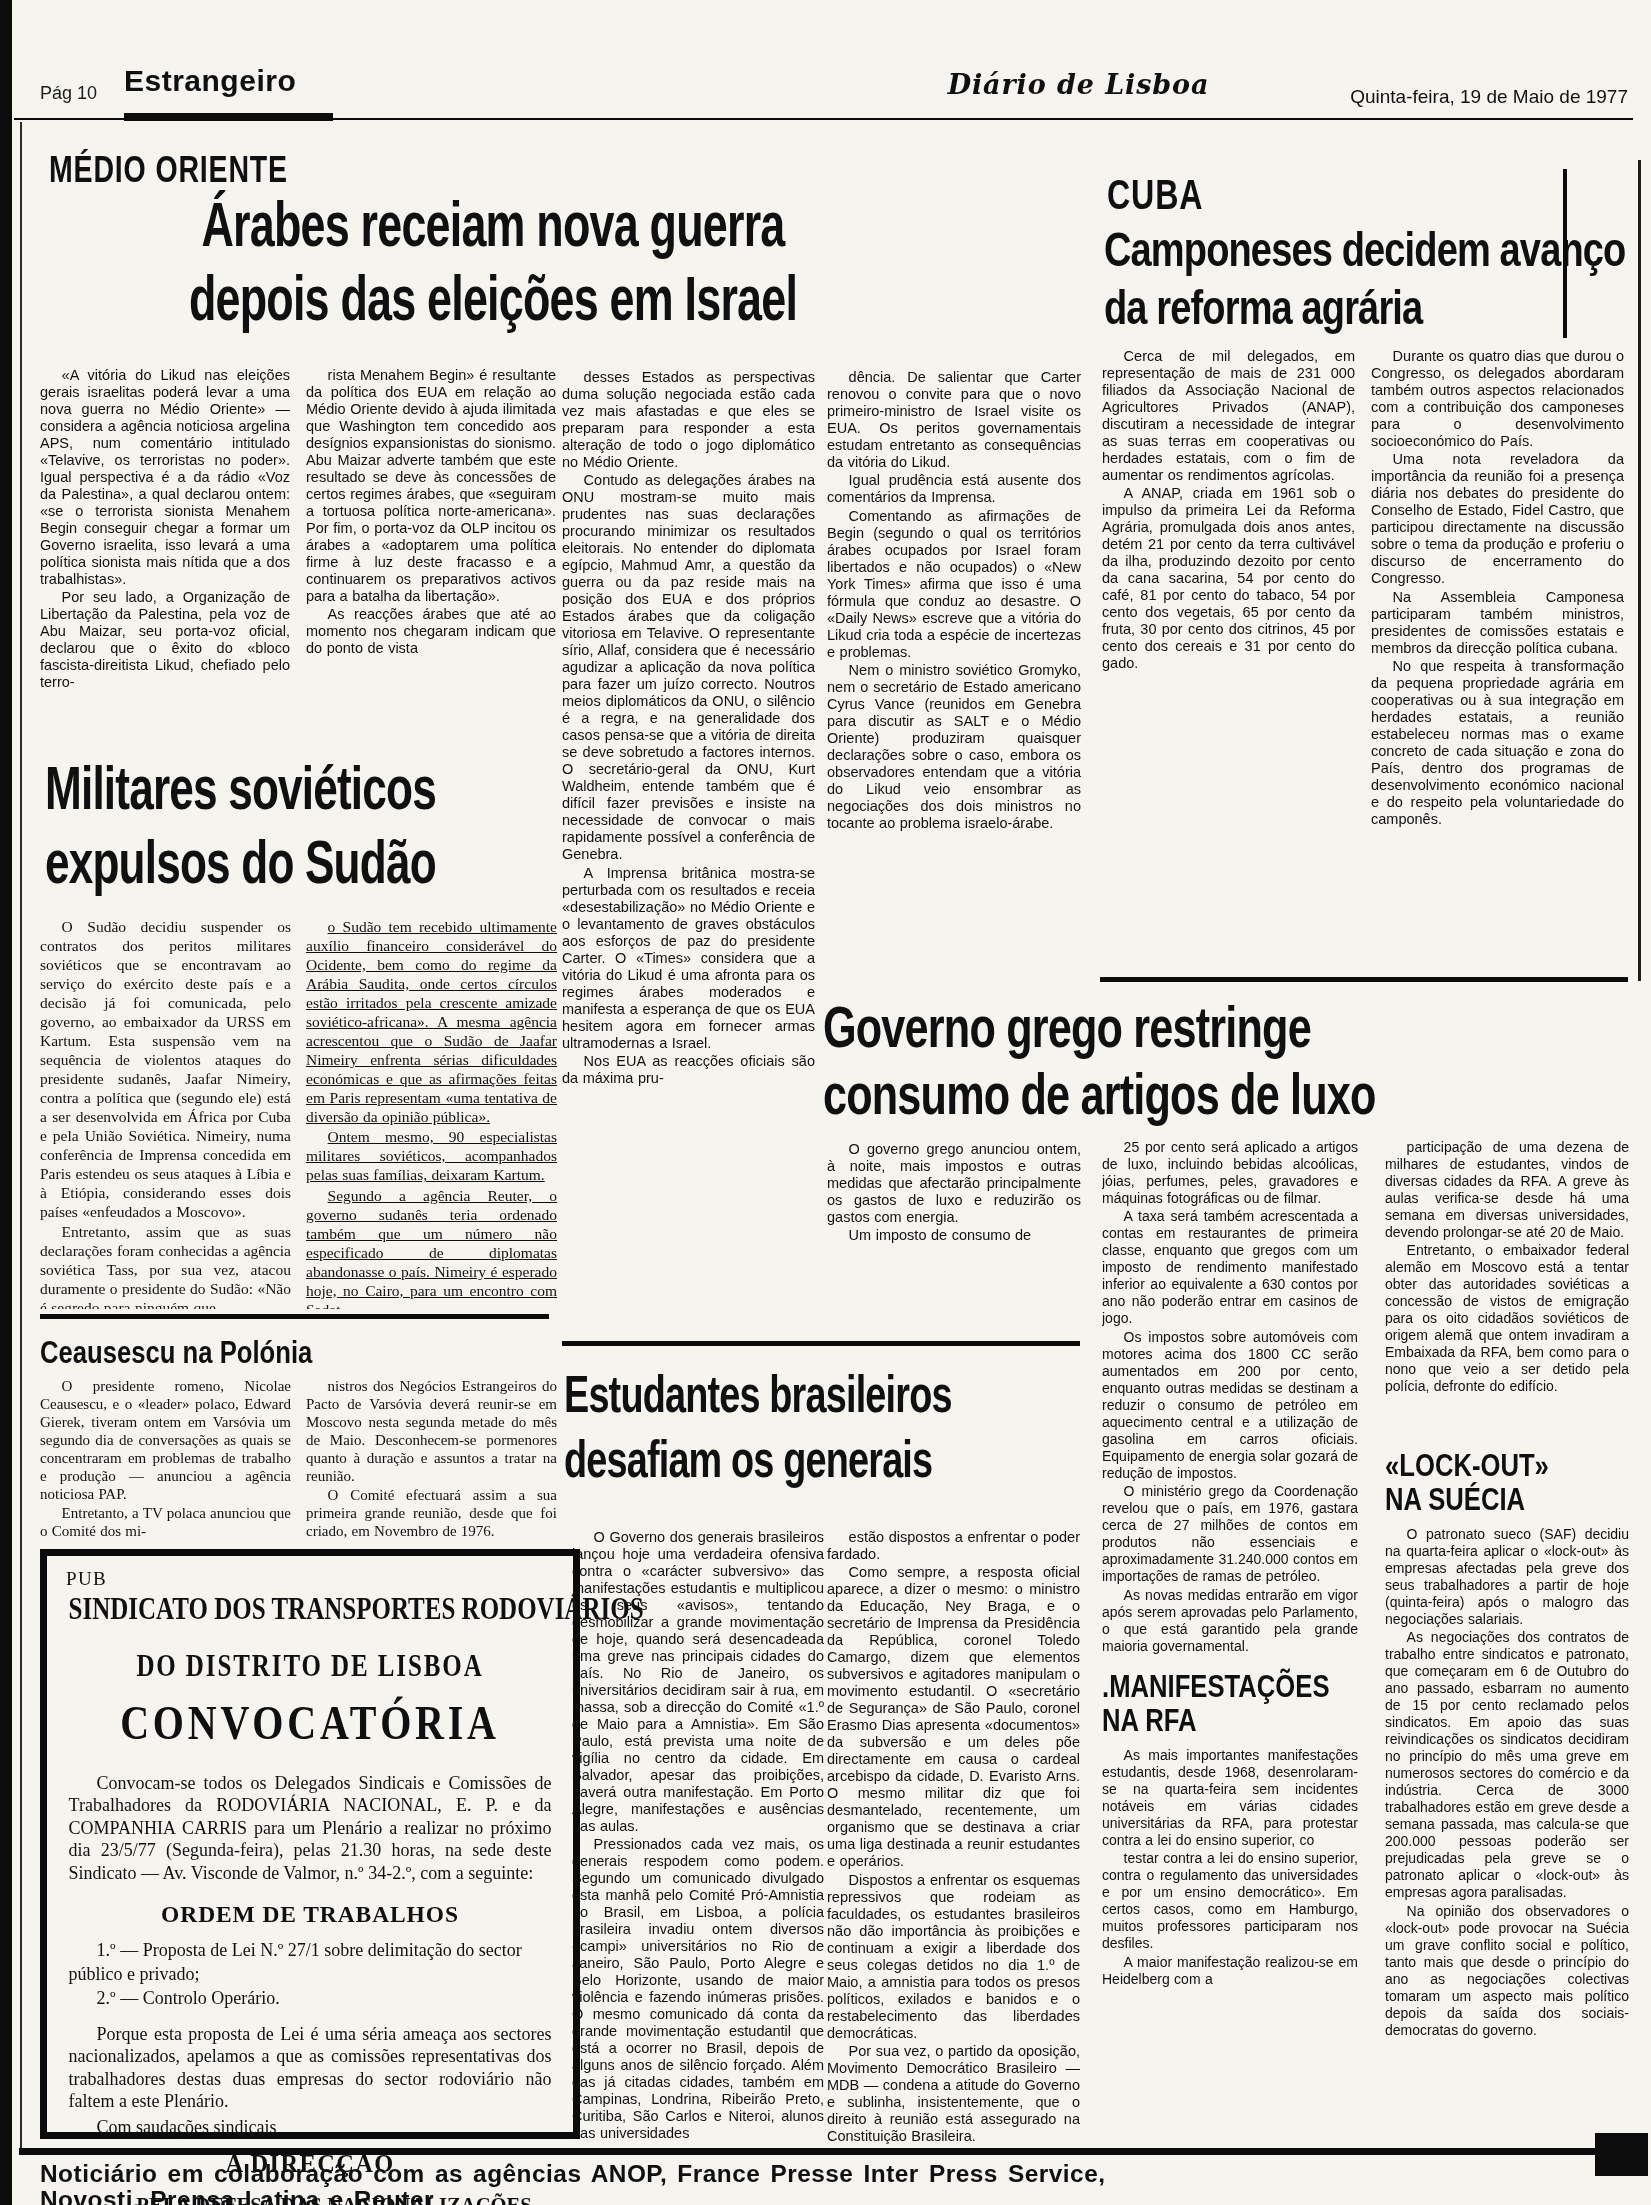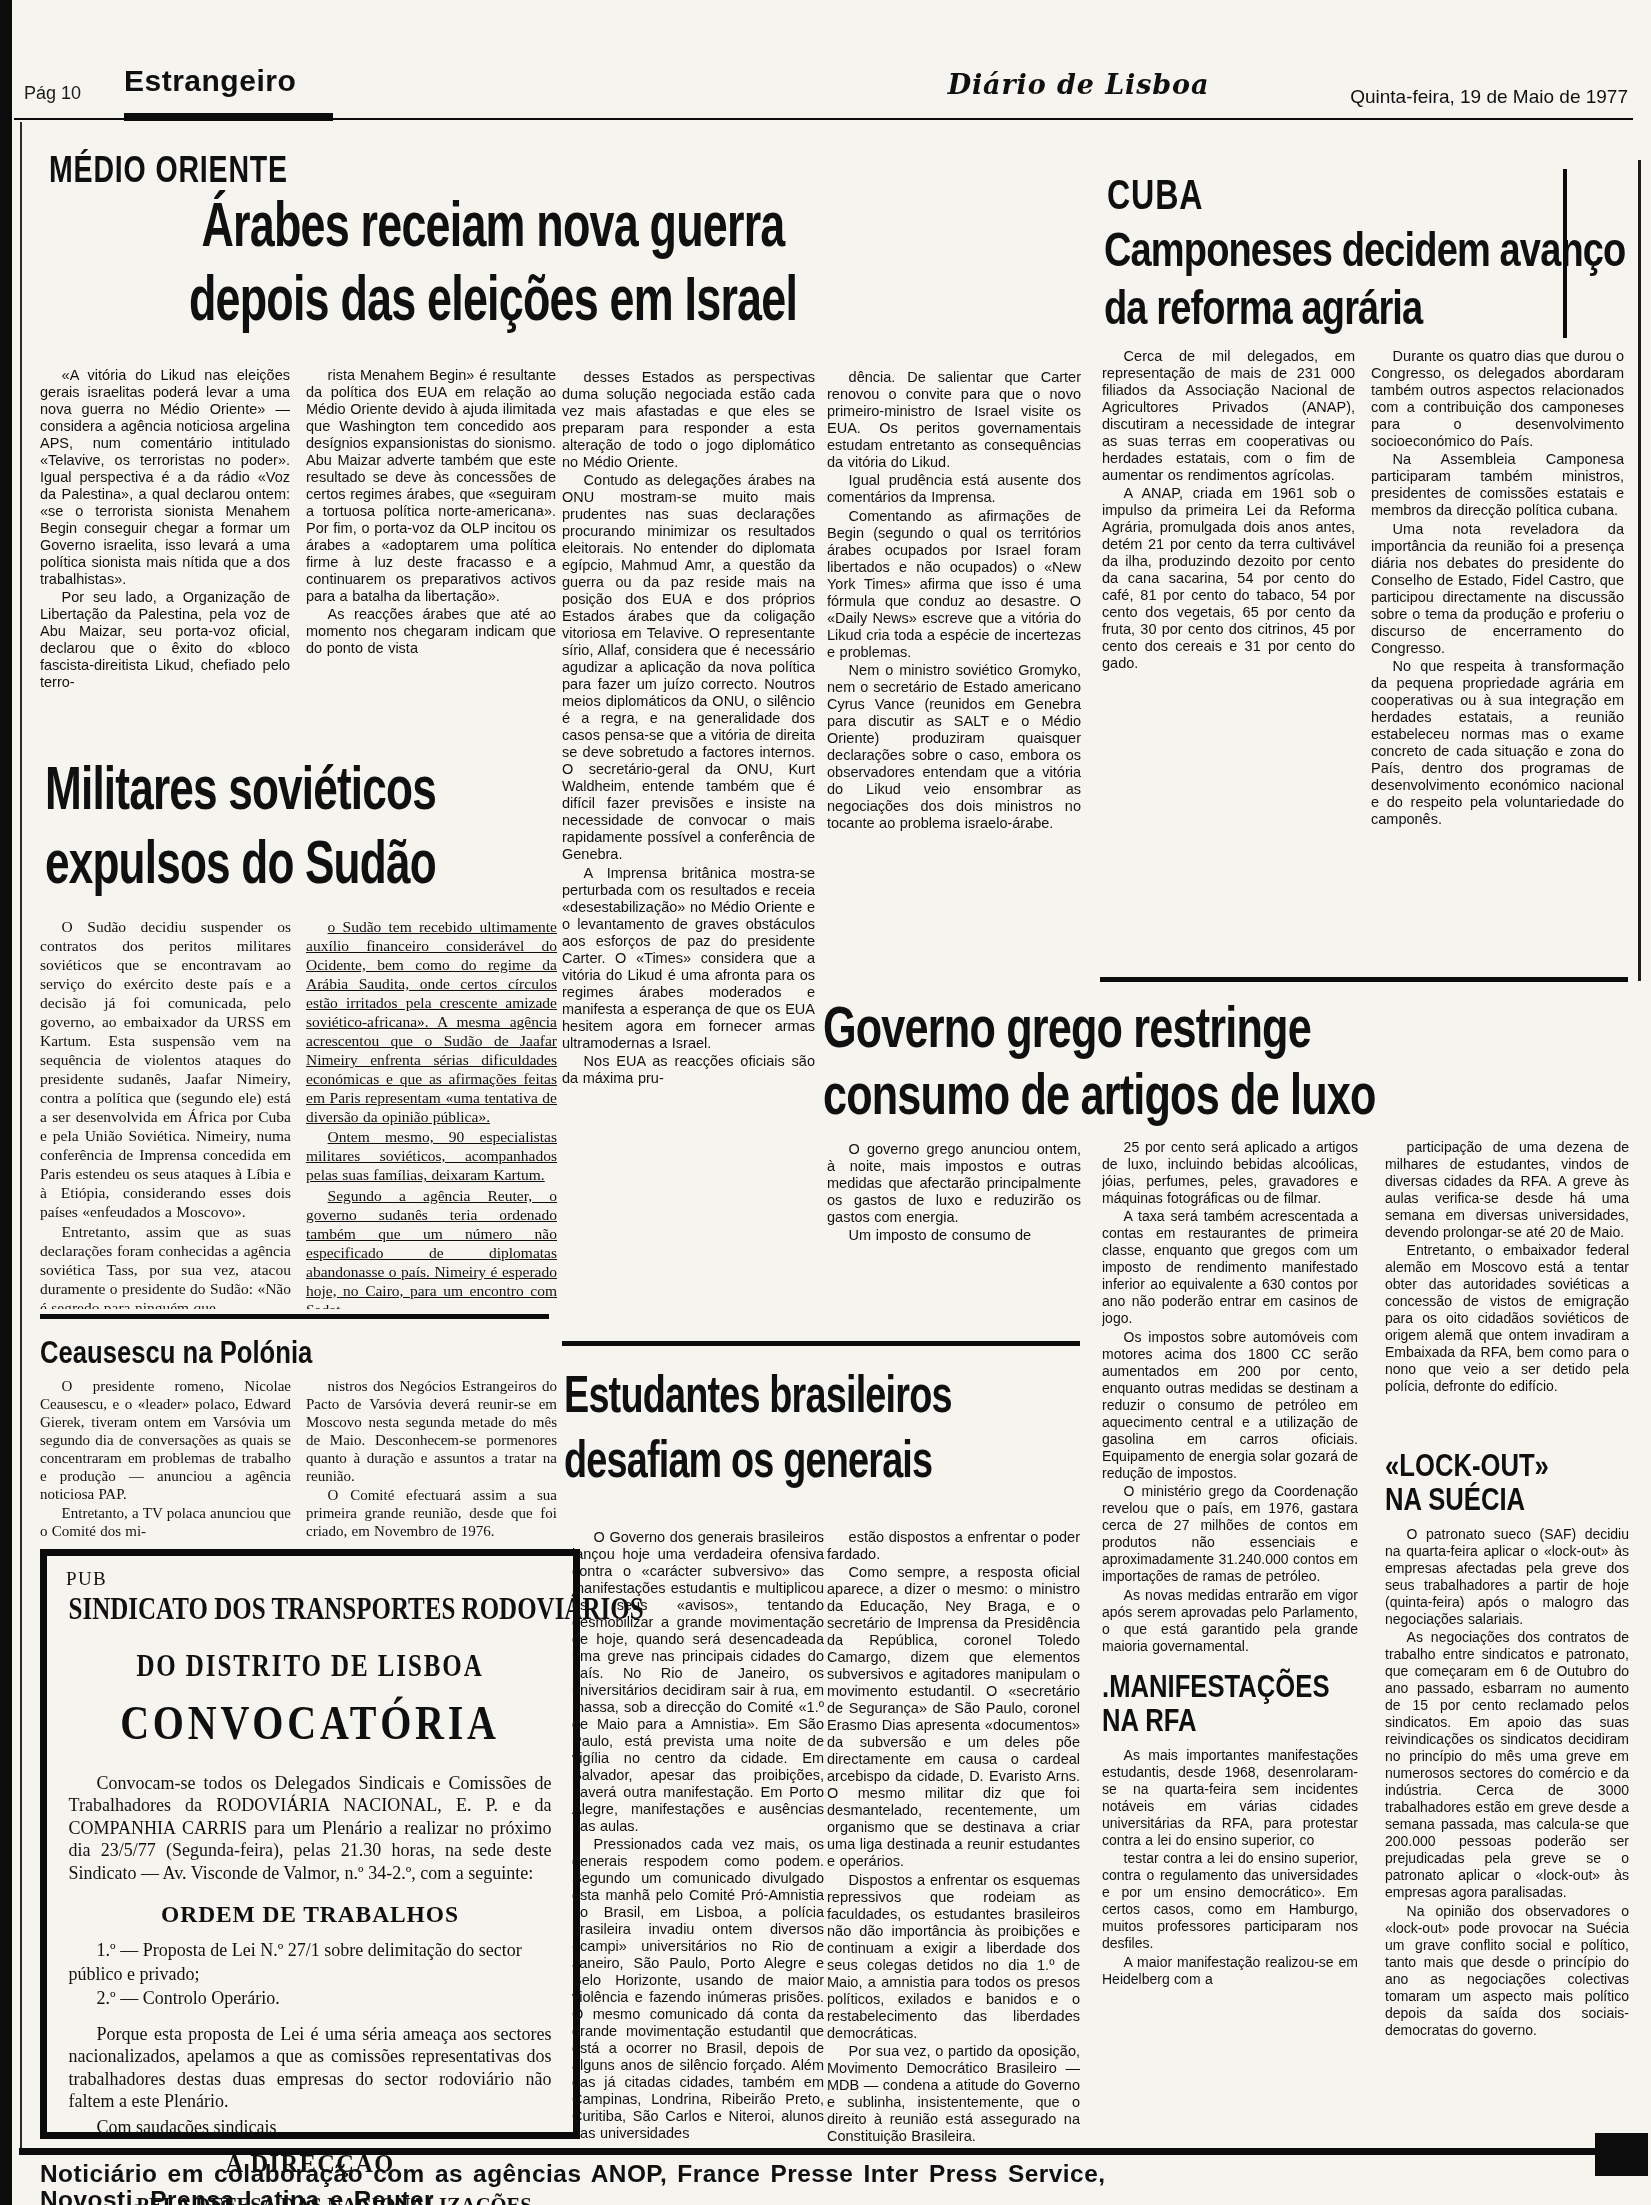--- a/index.html
+++ b/index.html
@@ -49,21 +49,21 @@
 </style>
 </head>
 <body>
 
 <div class="page">
 
   <div class="abs rule" style="left:0;top:0;width:12.2px;height:2205px;"></div>
   <div class="abs rule" style="left:20px;top:122px;width:1.9px;height:2027px;background:#2a2a2a;"></div>
   <div class="abs rule" style="left:1638px;top:160px;width:2.8px;height:821px;background:#1c1c1c;"></div>
 
-  <div class="abs pageno" style="left:24px;top:84px;">Pág 10</div>
+  <div class="abs pageno" style="left:40px;top:84px;">Pág 10</div>
   <div class="abs section" style="left:124px;top:66px;">Estrangeiro</div>
   <div class="abs masthead" style="left:891px;top:71px;width:375px;">Diário de Lisboa</div>
   <div class="abs dateline" style="left:1267px;top:87px;width:361px;">Quinta-feira, 19 de Maio de 1977</div>
   <div class="abs rule" style="left:124px;top:113px;width:209px;height:7.5px;"></div>
   <div class="abs rule" style="left:14px;top:118px;width:1619px;height:2.3px;"></div>
 
   <div class="abs kicker" style="left:49px;top:151px;">MÉDIO ORIENTE</div>
   <div class="abs hl hl-me" style="left:113px;top:187px;width:760px;">
     <span class="ln">Árabes receiam nova guerra</span>
     <span class="ln">depois das eleições em Israel</span>
@@ -94,22 +94,22 @@
     <span class="ln">Camponeses decidem avanço</span>
     <span class="ln">da reforma agrária</span>
   </div>
   <div class="abs rule" style="left:1563px;top:169px;width:3.8px;height:169px;"></div>
   <div class="abs col sans-col clip" style="left:1102px;top:348px;width:253px;height:624px;">
       <p>Cerca de mil delegados, em representação de mais de 231 000 filiados da Associação Nacional de Agricultores Privados (ANAP), discutiram a necessidade de integrar as suas terras em cooperativas ou herdades estatais, com o fim de aumentar os rendimentos agrícolas.</p>
       <p>A ANAP, criada em 1961 sob o impulso da primeira Lei da Reforma Agrária, promulgada dois anos antes, detém 21 por cento da terra cultivável da ilha, produzindo dezoito por cento da cana sacarina, 54 por cento do café, 81 por cento do tabaco, 54 por cento dos vegetais, 65 por cento da fruta, 30 por cento dos citrinos, 45 por cento dos cereais e 31 por cento do gado.</p>
     </div>
   <div class="abs col sans-col clip" style="left:1371px;top:348px;width:253px;height:624px;">
       <p>Durante os quatro dias que durou o Congresso, os delegados abordaram também outros aspectos relacionados com a contribuição dos camponeses para o desenvolvimento socioeconómico do País.</p>
+      <p>Uma nota reveladora da importância da reunião foi a presença diária nos debates do presidente do Conselho de Estado, Fidel Castro, que participou directamente na discussão sobre o tema da produção e proferiu o discurso de encerramento do Congresso.</p>
       <p>Na Assembleia Camponesa participaram também ministros, presidentes de comissões estatais e membros da direcção política cubana.</p>
-      <p>Uma nota reveladora da importância da reunião foi a presença diária nos debates do presidente do Conselho de Estado, Fidel Castro, que participou directamente na discussão sobre o tema da produção e proferiu o discurso de encerramento do Congresso.</p>
       <p>No que respeita à transformação da pequena propriedade agrária em cooperativas ou à sua integração em herdades estatais, a reunião estabeleceu normas mas o exame concreto de cada situação e zona do País, dentro dos programas de desenvolvimento económico nacional e do respeito pela voluntariedade do camponês.</p>
     </div>
   <div class="abs rule" style="left:1100px;top:977px;width:528px;height:4.7px;"></div>
 
   <div class="abs hl hl-sudan" style="left:45px;top:751px;">
     <span class="ln">Militares soviéticos</span>
     <span class="ln">expulsos do Sudão</span>
   </div>
   <div class="abs col serif-col clip" style="left:40px;top:917px;width:251px;height:392px;">
       <p>O Sudão decidiu suspender os contratos dos peritos militares soviéticos que se encontravam ao serviço do exército deste país e a decisão já foi comunicada, pelo governo, ao embaixador da URSS em Kartum. Esta suspensão vem na sequência de violentos ataques do presidente sudanês, Jaafar Nimeiry, contra a política que (segundo ele) está a ser desenvolvida em África por Cuba e pela União Soviética. Nimeiry, numa conferência de Imprensa concedida em Paris estendeu os seus ataques à Líbia e à Etiópia, considerando esses dois países «enfeudados a Moscovo».</p>

